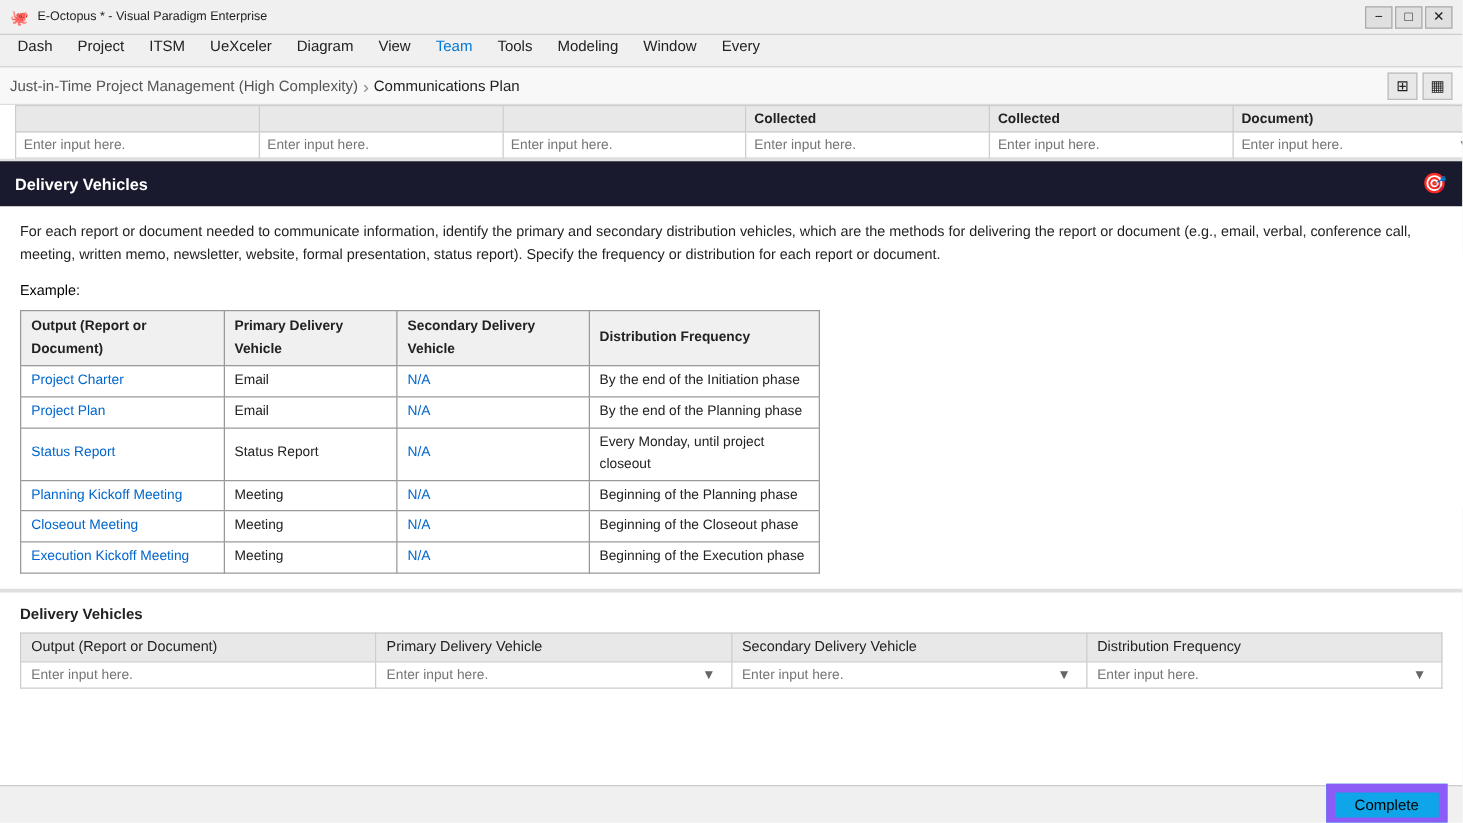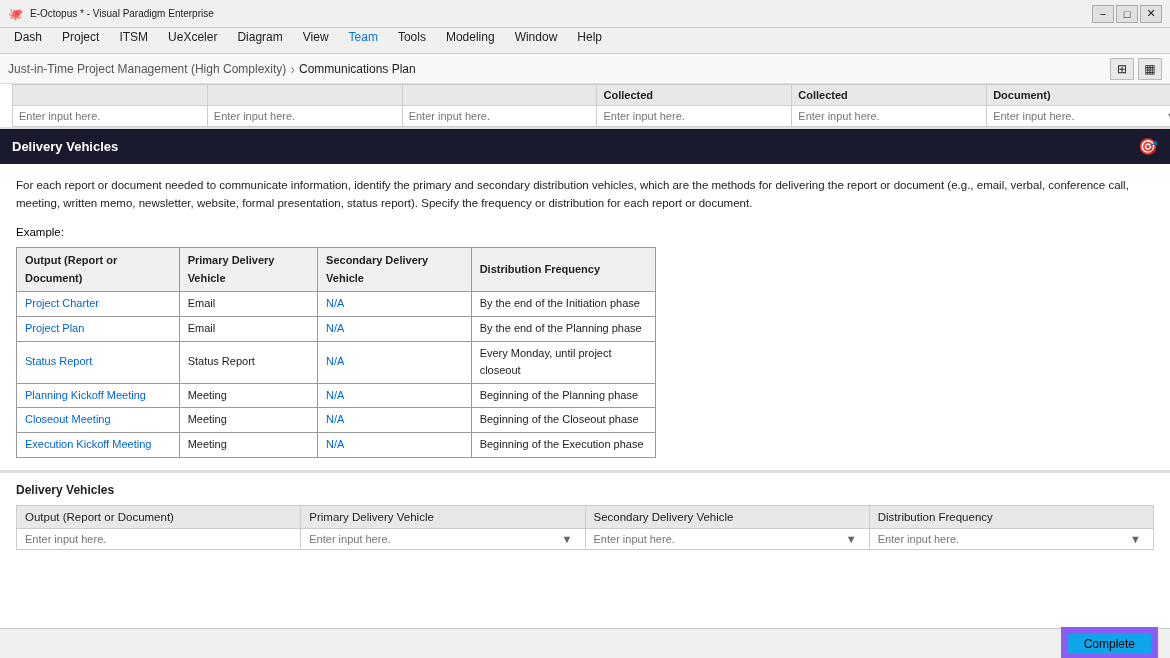--- a/index.html
+++ b/index.html
@@ -217,21 +217,21 @@
   <span class="menu-item">Dash</span>
   <span class="menu-item">Project</span>
   <span class="menu-item">ITSM</span>
   <span class="menu-item">UeXceler</span>
   <span class="menu-item">Diagram</span>
   <span class="menu-item">View</span>
   <span class="menu-item active">Team</span>
   <span class="menu-item">Tools</span>
   <span class="menu-item">Modeling</span>
   <span class="menu-item">Window</span>
-  <span class="menu-item">Help</span>
+  <span class="menu-item">Every</span>
 </div>
 
 <div class="breadcrumb-bar">
   <span class="breadcrumb-item">Just-in-Time Project Management (High Complexity)</span>
   <span class="breadcrumb-sep">›</span>
   <span class="breadcrumb-item current">Communications Plan</span>
   <div class="breadcrumb-icons">
     <div class="breadcrumb-icon-btn">⊞</div>
     <div class="breadcrumb-icon-btn">▦</div>
   </div>

